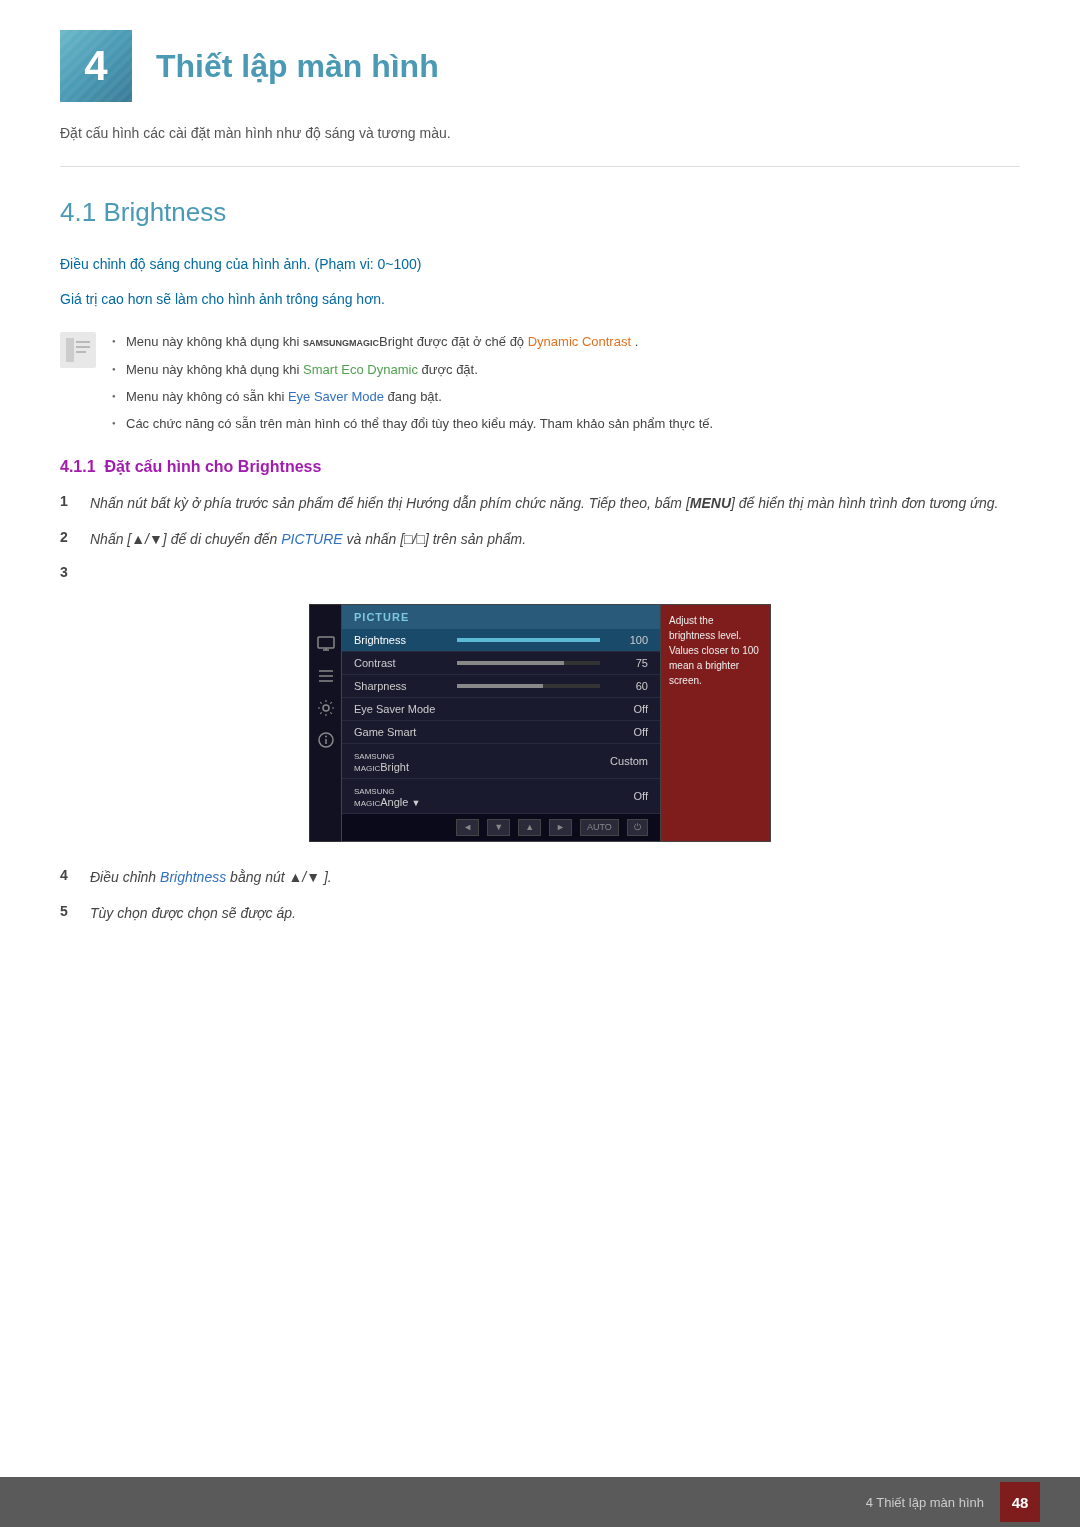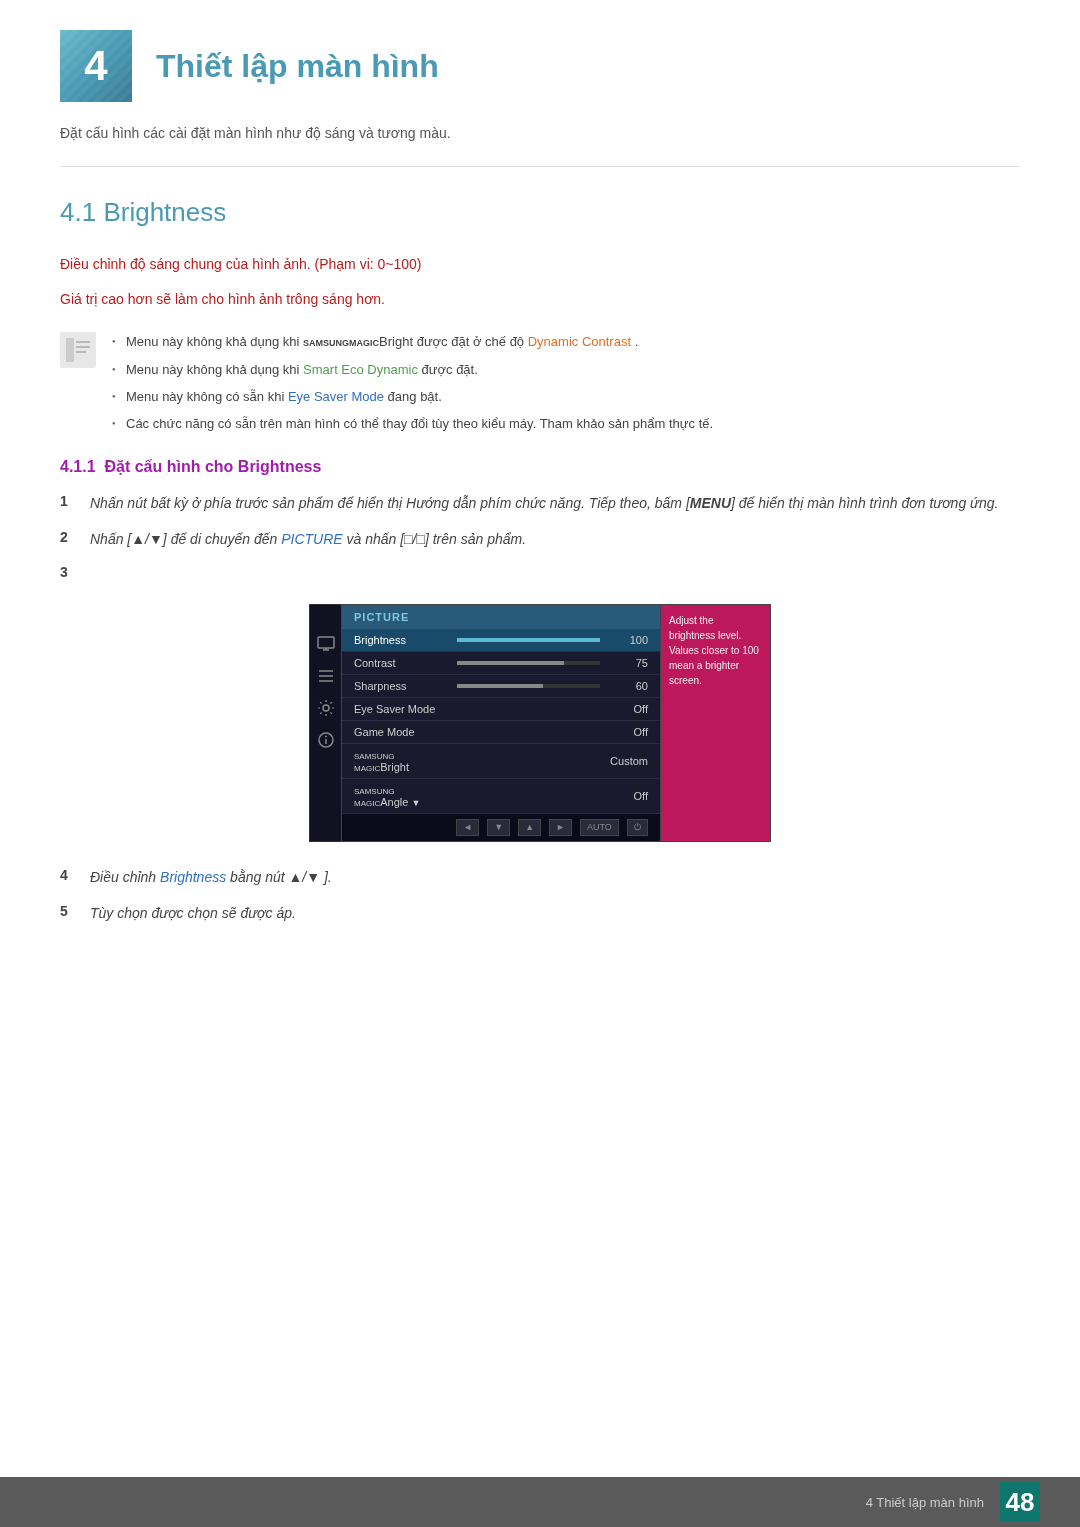--- a/index.html
+++ b/index.html
@@ -76,21 +76,21 @@
     .section-title {
       font-size: 26px;
       font-weight: normal;
       color: #4a9ab5;
       margin-bottom: 24px;
       padding-top: 10px;
     }
 
     .body-text {
       font-size: 14px;
-      color: #b91c1c;
+      color: #0369a1;
       line-height: 1.8;
       margin-bottom: 10px;
     }
 
     
     .note-box {
       display: flex;
       margin: 18px 0;
       gap: 16px;
     }
@@ -253,21 +253,21 @@
       border: 1px solid #333;
       border-right: none;
     }
     .osd-sidebar-icon {
       width: 18px;
       height: 18px;
       color: #888;
     }
 
     .help-text-box {
-      background: #be185d;
+      background: #7f1d1d;
       width: 110px;
       padding: 8px;
       font-size: 10px;
       color: #eee;
       line-height: 1.5;
       border: 1px solid #444;
       border-left: none;
       display: flex;
       align-items: flex-start;
     }
@@ -284,28 +284,28 @@
       align-items: center;
       justify-content: flex-end;
       padding: 0 40px;
       gap: 16px;
     }
     .footer-text {
       color: #ccc;
       font-size: 13px;
     }
     .footer-page-num {
-      background: #0f766e;
+      background: #7f1d1d;
       color: white;
       width: 40px;
       height: 40px;
       display: flex;
       align-items: center;
       justify-content: center;
-      font-size: 26px;
+      font-size: 15px;
       font-weight: bold;
     }
   </style>
 </head>
 <body>
 
 <div class="chapter-header">
   <div class="chapter-number-box">
     <span class="chapter-number">4</span>
   </div>
@@ -417,21 +417,21 @@
           </div>
           <span class="osd-value">60</span>
         </div>
 
         <div class="osd-row">
           <span class="osd-row-label">Eye Saver Mode</span>
           <span class="osd-value">Off</span>
         </div>
 
         <div class="osd-row">
-          <span class="osd-row-label">Game Mode</span>
+          <span class="osd-row-label">Game Smart</span>
           <span class="osd-value">Off</span>
         </div>
 
         <div class="osd-row">
           <span class="osd-row-label"><span style="font-size:8px; line-height:1;">SAMSUNG<br>MAGIC</span>Bright</span>
           <span class="osd-value">Custom</span>
         </div>
 
         <div class="osd-row">
           <span class="osd-row-label"><span style="font-size:8px; line-height:1;">SAMSUNG<br>MAGIC</span>Angle <span style="font-size:9px;">▼</span></span>

